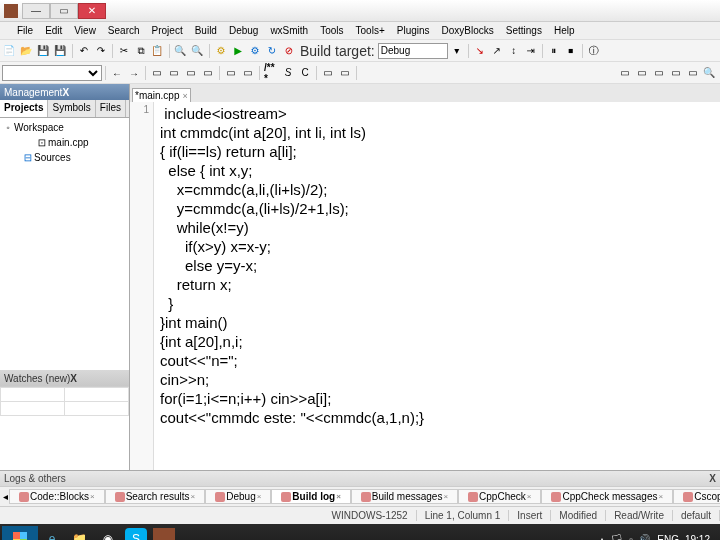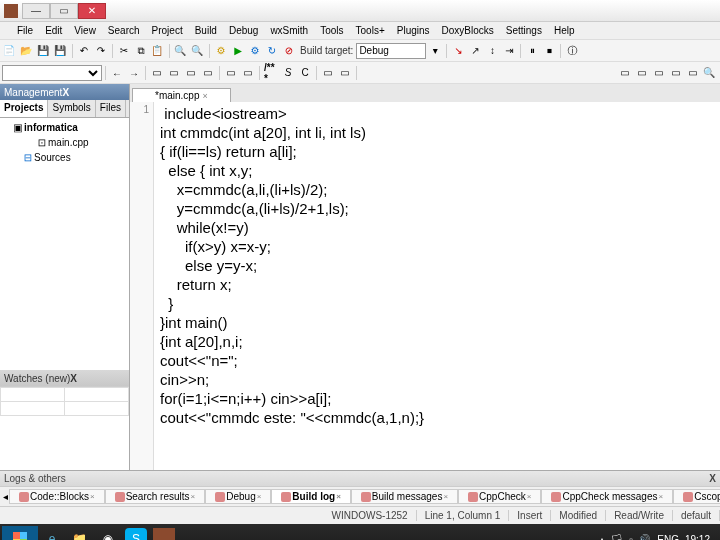--- a/index.html
+++ b/index.html
@@ -8,41 +8,41 @@
 .titlebar .logo{width:14px;height:14px;background:#8b4a2e;margin-right:4px}
 .titlebar .title{flex:1;text-align:center;color:#555;font-size:11px}
 .winbtns{display:flex;gap:0}
 .winbtn{width:28px;height:16px;display:flex;align-items:center;justify-content:center;font-size:10px;color:#333;background:#e8e8e8;border:1px solid #bbb}
 .winbtn.close{background:#d9404d;color:#fff;border-color:#b03038}
 .menubar{height:18px;display:flex;align-items:center;padding:0 12px;gap:2px;background:#f0f0f0;border-bottom:1px solid #ddd}
 .menubar span{padding:1px 5px;cursor:default}
 .toolbar{height:22px;display:flex;align-items:center;padding:0 2px;gap:1px;background:#f4f4f4;border-bottom:1px solid #ddd}
 .tbtn{width:16px;height:16px;display:inline-flex;align-items:center;justify-content:center;font-size:10px;border:1px solid transparent}
 .sep{width:1px;height:14px;background:#ccc;margin:0 2px}
-.buildlabel{font-size:10px;color:#333;margin:0 2px}
+.buildlabel{font-size:14px;color:#333;margin:0 2px}
 .buildinput{width:70px;height:16px;border:1px solid #999;font-size:10px;padding:0 2px}
 .toolbar2{height:22px;display:flex;align-items:center;padding:0 2px;gap:1px;background:#f4f4f4;border-bottom:1px solid #ddd}
 .dropdown{width:100px;height:16px;border:1px solid #999;background:#fff;font-size:9px;padding:0 2px}
 .main{display:flex;height:386px}
 .sidebar{width:130px;display:flex;flex-direction:column;border-right:1px solid #aaa}
 .panel-hdr{height:16px;background:linear-gradient(#7d9cc0,#5a7ba3);color:#fff;font-size:10px;padding:1px 4px;display:flex;align-items:center}
 .panel-hdr .x{cursor:pointer;font-weight:bold}
 .tabs{height:18px;display:flex;background:#e8e8e8;border-bottom:1px solid #aaa;font-size:9px}
 .tabs span{padding:2px 4px;border-right:1px solid #bbb}
 .tabs span.active{background:#fff;font-weight:bold}
 .tree{flex:1;background:#fff;padding:2px;font-size:10px;line-height:15px;overflow:auto}
 .tree .node{white-space:nowrap}
 .tree .ico{display:inline-block;width:12px;text-align:center}
 .watches{height:100px;display:flex;flex-direction:column}
 .watch-body{flex:1;background:#fff;border-top:1px solid #ccc}
 .watch-body table{width:100%;border-collapse:collapse}
 .watch-body td{border:1px solid #ddd;height:14px}
 .editor{flex:1;display:flex;flex-direction:column}
 .etabs{height:18px;background:#e8e8e8;display:flex;align-items:flex-end;padding-left:2px}
-.etab{background:#fff;border:1px solid #aaa;border-bottom:none;padding:1px 22px;font-size:10px;display:flex;align-items:center;gap:3px}
+.etab{background:#fff;border:1px solid #aaa;border-bottom:none;padding:1px 2px;font-size:10px;display:flex;align-items:center;gap:3px}
 .etab .x{color:#888;font-size:9px}
 .code-area{flex:1;display:flex;background:#fff;overflow:hidden}
 .gutter{width:24px;background:#f8f8f8;border-right:1px solid #ddd;text-align:right;padding:2px 4px 0 0;color:#888;font-size:9px}
 .code{flex:1;padding:2px 0 0 6px;font-family:Verdana,sans-serif;font-size:15px;line-height:19px;color:#000;white-space:pre}
 .logs{height:16px;background:linear-gradient(#e8e8e8,#d8d8d8);border-top:1px solid #aaa;padding:1px 4px;font-size:10px;display:flex;justify-content:space-between;align-items:center;color:#444}
 .bottom-tabs{height:20px;background:#f0f0f0;display:flex;align-items:center;padding:0 2px;gap:0;border-top:1px solid #ccc;overflow:hidden}
 .btab{display:flex;align-items:center;gap:1px;padding:1px 9px;border:1px solid #ccc;background:#f8f8f8;font-size:9px;white-space:nowrap}
 .btab .bi{width:10px;height:10px;background:#d88;border-radius:2px}
 .btab .bx{color:#888;font-size:8px}
 .btab.active{background:#fff;font-weight:bold}
@@ -155,21 +155,21 @@
       <span>Management</span>
       <span class="x">X</span>
     </div>
     <div class="tabs" id="side-tabs">
         <span class="active">Projects</span>
         <span>Symbols</span>
         <span>Files</span>
         <span>▸</span>
       </div>
     <div class="tree">
-      <div class="node" style="padding-left:10px"><span class="ico">▣</span><b>informatica</b></div>
+      <div class="node"><span class="ico">◦</span><span>Workspace</span></div>
       <div class="node" style="padding-left:34px"><span class="ico">⊡</span><span>main.cpp</span></div>
       <div class="node" style="padding-left:20px"><span class="ico" style="color:#06c">⊟</span><span>Sources</span></div>
     </div>
     <div class="watches">
       <div class="panel-hdr" style="background:linear-gradient(#d8d8d8,#c8c8c8);color:#333">
         <span>Watches (new)</span>
         <span class="x">X</span>
       </div>
       <div class="watch-body">
         <table>

